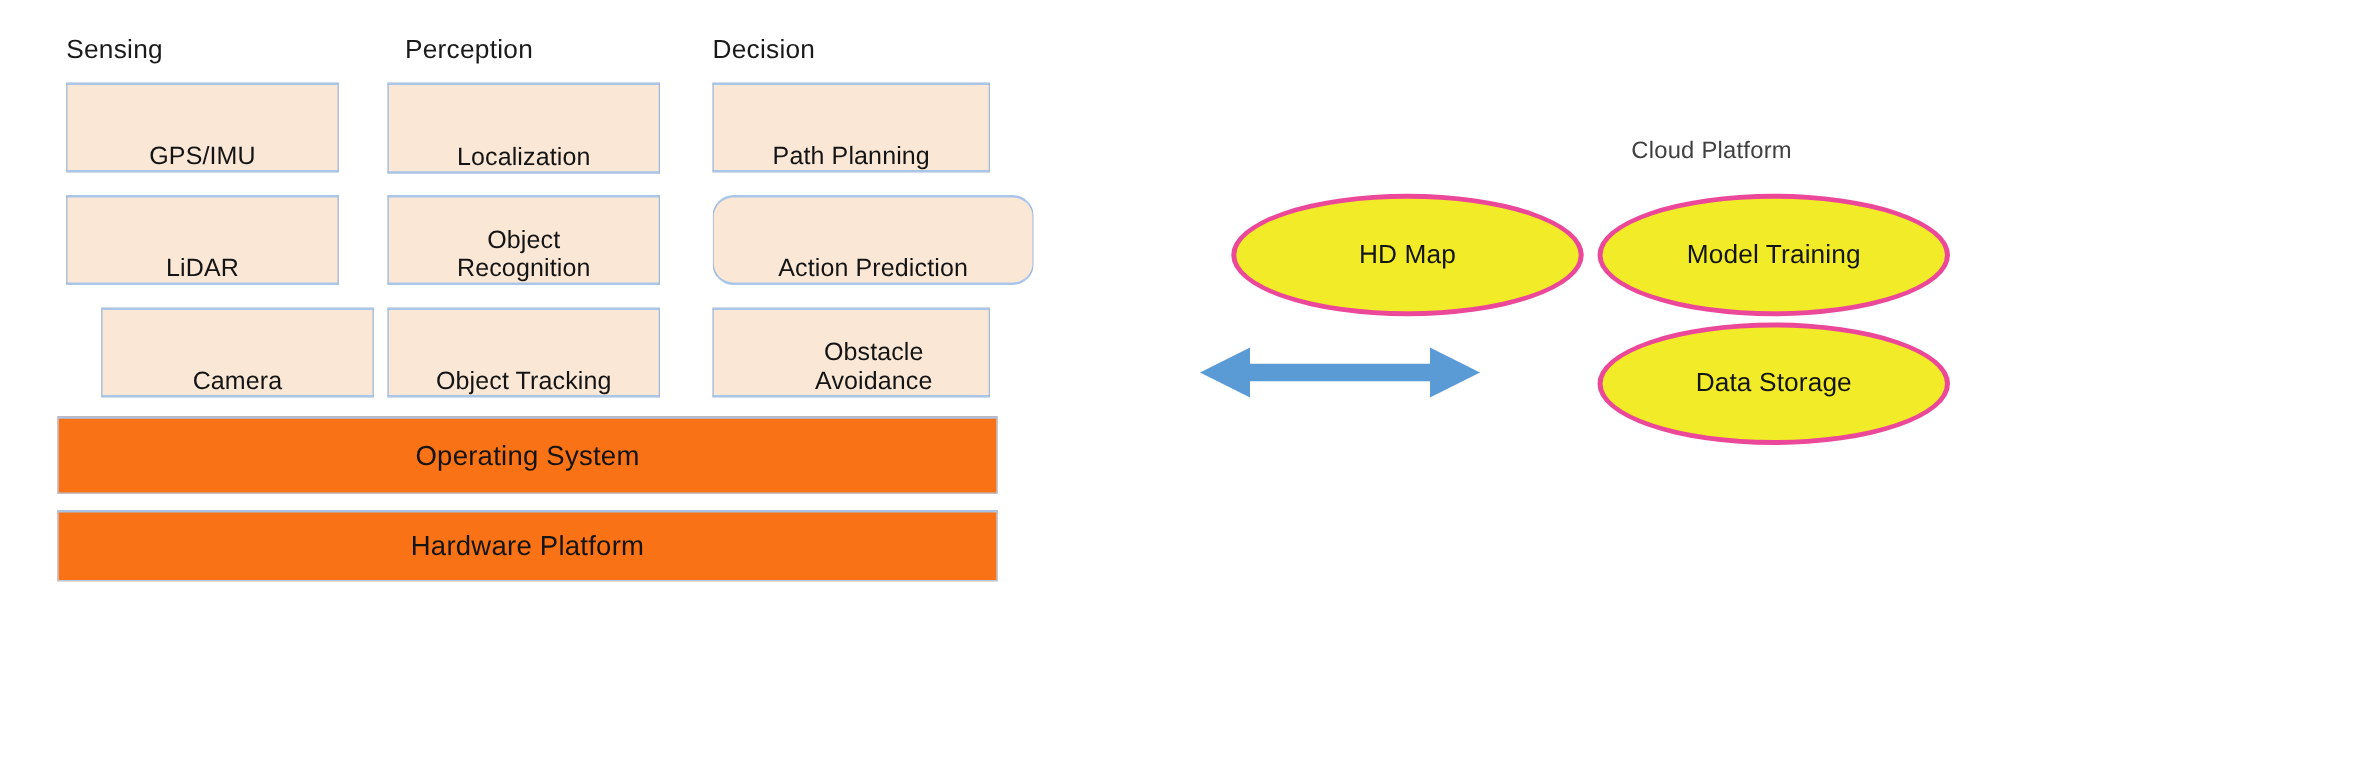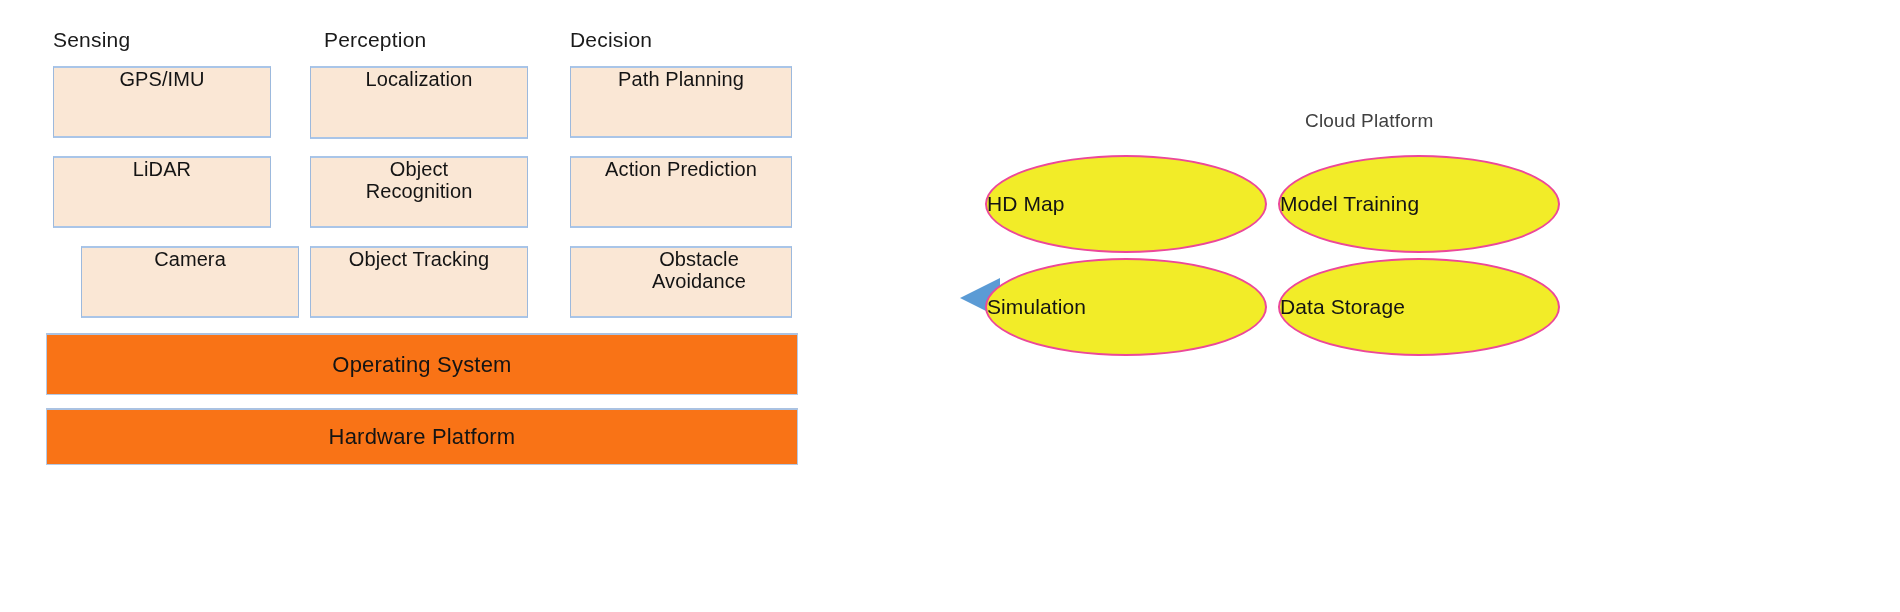--- a/index.html
+++ b/index.html
@@ -32,21 +32,21 @@
 
   
   .module-box {
     position: absolute;
     box-sizing: border-box;
     background: #fae7d5;
     border: 1px solid #9cb9dd;
     border-top: 2px solid #a9c5e8;
     border-bottom: 2px solid #a9c5e8;
     display: flex;
-    align-items: flex-start;
+    align-items: flex-end;
     justify-content: center;
     text-align: center;
     font-size: 20px;
     color: #141414;
     line-height: 1.12;
     letter-spacing: 0.1px;
   }
   .module-box .lbl { display: block; }
 
   
@@ -69,24 +69,25 @@
     position: absolute;
     font-size: 19px;
     color: #404040;
     white-space: nowrap;
     letter-spacing: 0.2px;
   }
   .cloud-node {
     position: absolute;
     box-sizing: border-box;
     background: #f2ec28;
-    border: 2px solid #ec4899;
+    border: 4px solid #ec4899;
     border-radius: 50%;
     display: flex;
     align-items: center;
+    justify-content: center;
     text-align: center;
     font-size: 21px;
     color: #141414;
     line-height: 1.12;
     letter-spacing: 0.1px;
   }
 
   
   .connector {
     position: absolute;
@@ -120,21 +121,21 @@
       <span class="lbl">Recognition</span>
     </div>
   </div>
   <div class="module-box" style="left:310px; top:246px; width:218px; height:72px;">
     <span class="lbl">Object Tracking</span>
   </div>
 
   <div class="module-box" style="left:570px; top:66px; width:222px; height:72px;">
     <span class="lbl">Path Planning</span>
   </div>
-  <div class="module-box" style="left:570px; top:156px; width:222px; height:72px;">
+  <div class="module-box" style="left:570px; top:156px; width:257px; height:72px;border-radius:17px;">
     <span class="lbl">Action Prediction</span>
   </div>
   <div class="module-box" style="left:570px; top:246px; width:222px; height:72px;padding-left:36px;">
     <div>
       <span class="lbl">Obstacle</span>
       <span class="lbl">Avoidance</span>
     </div>
   </div>
 
   <div class="platform-bar" style="left:46px; top:333px; width:752px; height:62px;">
@@ -156,20 +157,17 @@
 
   <div class="cloud-node" style="left:985px; top:155px; width:282px; height:98px;">
     <span class="lbl">HD Map</span>
   </div>
   <div class="cloud-node" style="left:1278px; top:155px; width:282px; height:98px;">
     <div>
       <span class="lbl">Model</span>
       <span class="lbl">Training</span>
     </div>
   </div>
-  <div class="cloud-node" style="left:985px; top:258px; width:282px; height:98px;">
-    <span class="lbl">Simulation</span>
-  </div>
   <div class="cloud-node" style="left:1278px; top:258px; width:282px; height:98px;">
     <span class="lbl">Data Storage</span>
   </div>
 
 </div>
 
 </body></html>

